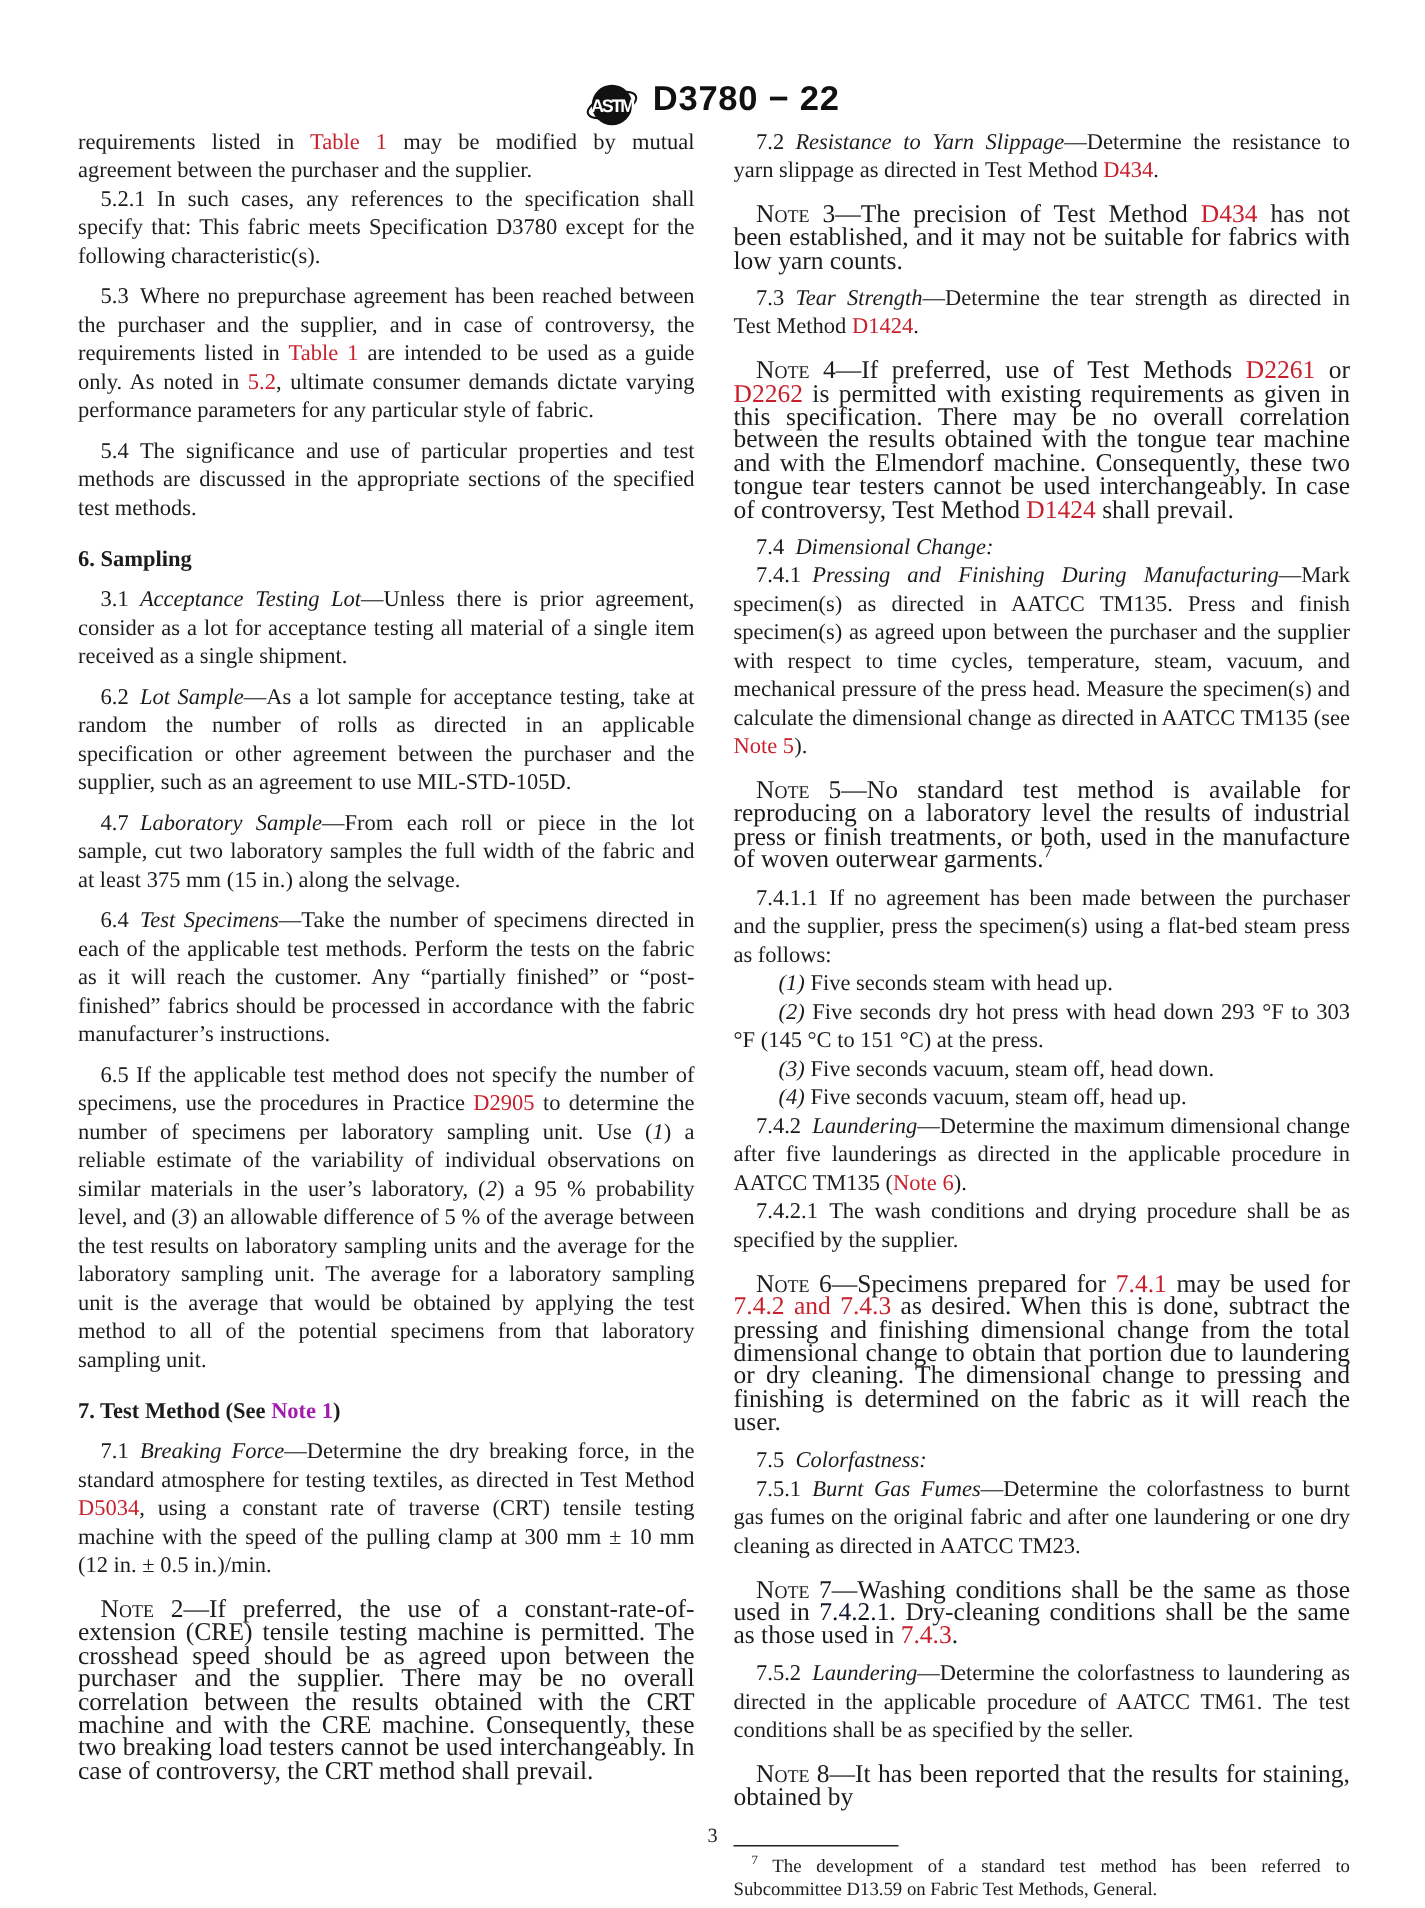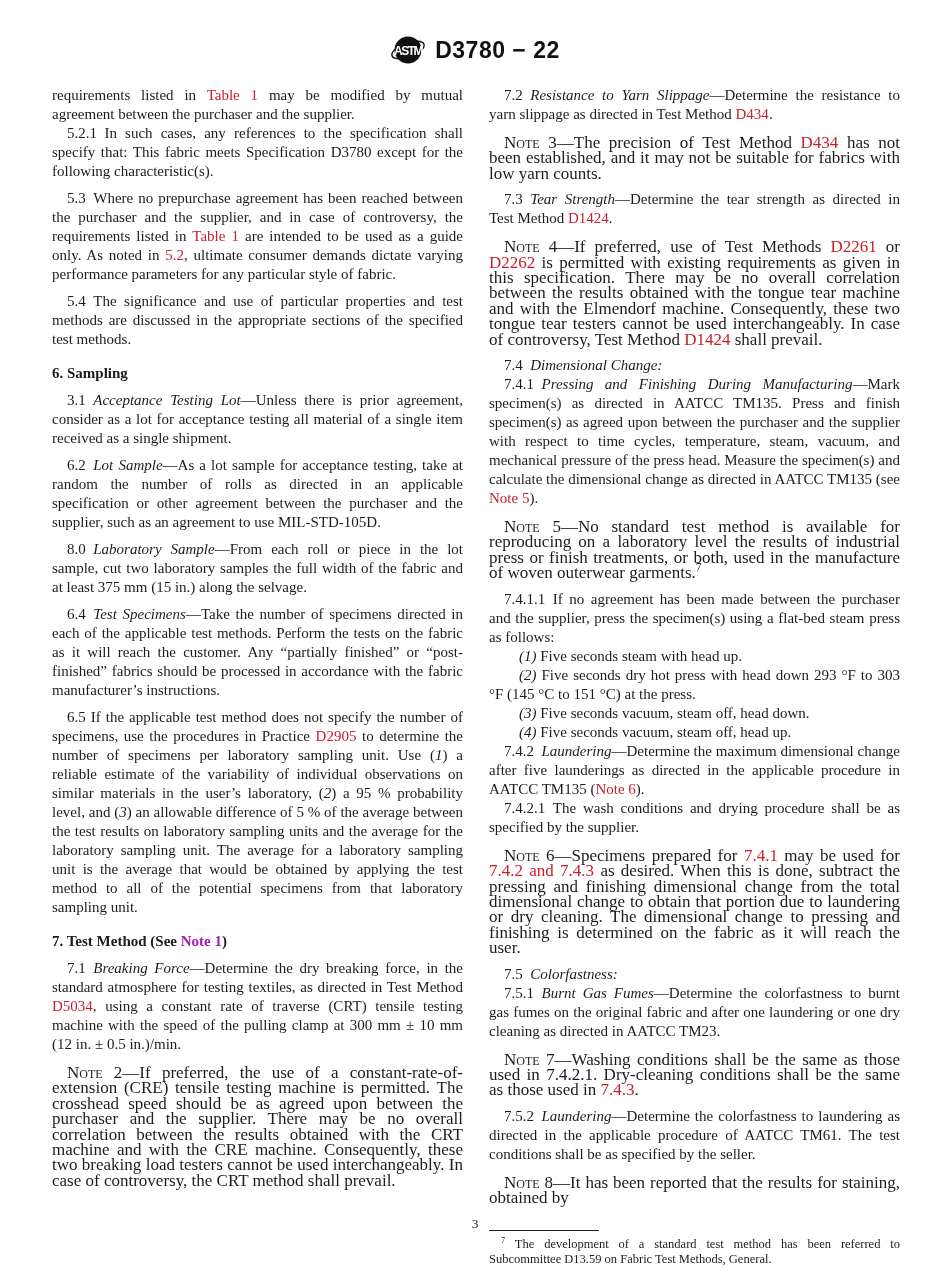--- a/index.html
+++ b/index.html
@@ -1,19 +1,19 @@
 <!DOCTYPE html>
 <html><head>
 <meta charset="utf-8">
 <style>
   html,body{margin:0;padding:0;background:#e8e8e8;}
   .page{position:relative;width:950px;height:1272px;background:#ffffff;margin:0 auto;
         font-family:"Liberation Serif", serif;color:#1c1c1c;overflow:hidden;}
-  .page-header{position:absolute;top:32px;left:0;width:100%;display:flex;
-               justify-content:center;align-items:center;gap:9px;}
+  .page-header{position:absolute;top:52px;left:0;width:100%;display:flex;
+               justify-content:center;gap:9px;}
   .doc-title{font-family:"Liberation Sans", sans-serif;font-weight:bold;font-size:23px;
              letter-spacing:.5px;color:#111;}
   .columns{position:absolute;top:86px;left:52px;width:848px;display:flex;gap:26px;}
   .col{width:411px;font-size:15px;line-height:19px;text-align:justify;}
   .col p{margin:8px 0 0 0;text-indent:15px;}
   .col p:first-child{margin-top:0;}
   .col p.cont{text-indent:0;margin-top:0;}
   .col p.tight{margin-top:0;}
   .col p.heading{font-weight:bold;text-indent:0;margin:15px 0 0 0;text-align:left;}
   .col p.note{font-size:17px;line-height:15.4px;margin:11px 0 9px 0;text-indent:15px;}
@@ -47,21 +47,21 @@
 
   <div class="columns">
     <div class="col" id="col-left">
         <p class="cont"><span class="p">requirements listed in </span><a class="ref" href="#" style="color: rgb(200, 32, 44);">Table 1</a><span class="p"> may be modified by mutual agreement between the purchaser and the supplier.</span></p>
         <p class="para tight"><span class="p">5.2.1 In such cases, any references to the specification shall specify that: This fabric meets Specification D3780 except for the following characteristic(s).</span></p>
         <p class="para"><span class="p">5.3 Where no prepurchase agreement has been reached between the purchaser and the supplier, and in case of controversy, the requirements listed in </span><a class="ref" href="#" style="color: rgb(200, 32, 44);">Table 1</a><span class="p"> are intended to be used as a guide only. As noted in </span><a class="ref" href="#" style="color: rgb(200, 32, 44);">5.2</a><span class="p">, ultimate consumer demands dictate varying performance parameters for any particular style of fabric.</span></p>
         <p class="para"><span class="p">5.4 The significance and use of particular properties and test methods are discussed in the appropriate sections of the specified test methods.</span></p>
         <p class="heading"><span class="b">6. Sampling</span></p>
         <p class="para"><span class="p">3.1 </span><span class="i">Acceptance Testing Lot</span><span class="p">—Unless there is prior agreement, consider as a lot for acceptance testing all material of a single item received as a single shipment.</span></p>
         <p class="para"><span class="p">6.2 </span><span class="i">Lot Sample</span><span class="p">—As a lot sample for acceptance testing, take at random the number of rolls as directed in an applicable specification or other agreement between the purchaser and the supplier, such as an agreement to use MIL-STD-105D.</span></p>
-        <p class="para"><span class="p">8.0 </span><span class="i">Laboratory Sample</span><span class="p">—From each roll or piece in the lot sample, cut two laboratory samples the full width of the fabric and at least 375 mm (15 in.) along the selvage.</span></p>
+        <p class="para"><span class="p">4.7 </span><span class="i">Laboratory Sample</span><span class="p">—From each roll or piece in the lot sample, cut two laboratory samples the full width of the fabric and at least 375 mm (15 in.) along the selvage.</span></p>
         <p class="para"><span class="p">6.4 </span><span class="i">Test Specimens</span><span class="p">—Take the number of specimens directed in each of the applicable test methods. Perform the tests on the fabric as it will reach the customer. Any “partially finished” or “post-finished” fabrics should be processed in accordance with the fabric manufacturer’s instructions.</span></p>
         <p class="para"><span class="p">6.5 If the applicable test method does not specify the number of specimens, use the procedures in Practice </span><a class="ref" href="#" style="color: rgb(200, 32, 44);">D2905</a><span class="p"> to determine the number of specimens per laboratory sampling unit. Use (</span><span class="i">1</span><span class="p">) a reliable estimate of the variability of individual observations on similar materials in the user’s laboratory, (</span><span class="i">2</span><span class="p">) a 95 % probability level, and (</span><span class="i">3</span><span class="p">) an allowable difference of 5 % of the average between the test results on laboratory sampling units and the average for the laboratory sampling unit. The average for a laboratory sampling unit is the average that would be obtained by applying the test method to all of the potential specimens from that laboratory sampling unit.</span></p>
         <p class="heading"><span class="b">7. Test Method</span><span class="p"> (See </span><a class="ref" href="#" style="color: #a21caf;">Note 1</a><span class="p">)</span></p>
         <p class="para"><span class="p">7.1 </span><span class="i">Breaking Force</span><span class="p">—Determine the dry breaking force, in the standard atmosphere for testing textiles, as directed in Test Method </span><a class="ref" href="#" style="color: rgb(200, 32, 44);">D5034</a><span class="p">, using a constant rate of traverse (CRT) tensile testing machine with the speed of the pulling clamp at 300 mm ± 10 mm (12 in. ± 0.5 in.)/min.</span></p>
         <p class="note"><span class="sc">Note</span><span class="p"> 2—If preferred, the use of a constant-rate-of-extension (CRE) tensile testing machine is permitted. The crosshead speed should be as agreed upon between the purchaser and the supplier. There may be no overall correlation between the results obtained with the CRT machine and with the CRE machine. Consequently, these two breaking load testers cannot be used interchangeably. In case of controversy, the CRT method shall prevail.</span></p>
       </div>
     <div class="col" id="col-right">
         <p class="para"><span class="p">7.2 </span><span class="i">Resistance to Yarn Slippage</span><span class="p">—Determine the resistance to yarn slippage as directed in Test Method </span><a class="ref" href="#" style="color: rgb(200, 32, 44);">D434</a><span class="p">.</span></p>
         <p class="note"><span class="sc">Note</span><span class="p"> 3—The precision of Test Method </span><a class="ref" href="#" style="color: rgb(200, 32, 44);">D434</a><span class="p"> has not been established, and it may not be suitable for fabrics with low yarn counts.</span></p>
         <p class="para"><span class="p">7.3 </span><span class="i">Tear Strength</span><span class="p">—Determine the tear strength as directed in Test Method </span><a class="ref" href="#" style="color: rgb(200, 32, 44);">D1424</a><span class="p">.</span></p>

